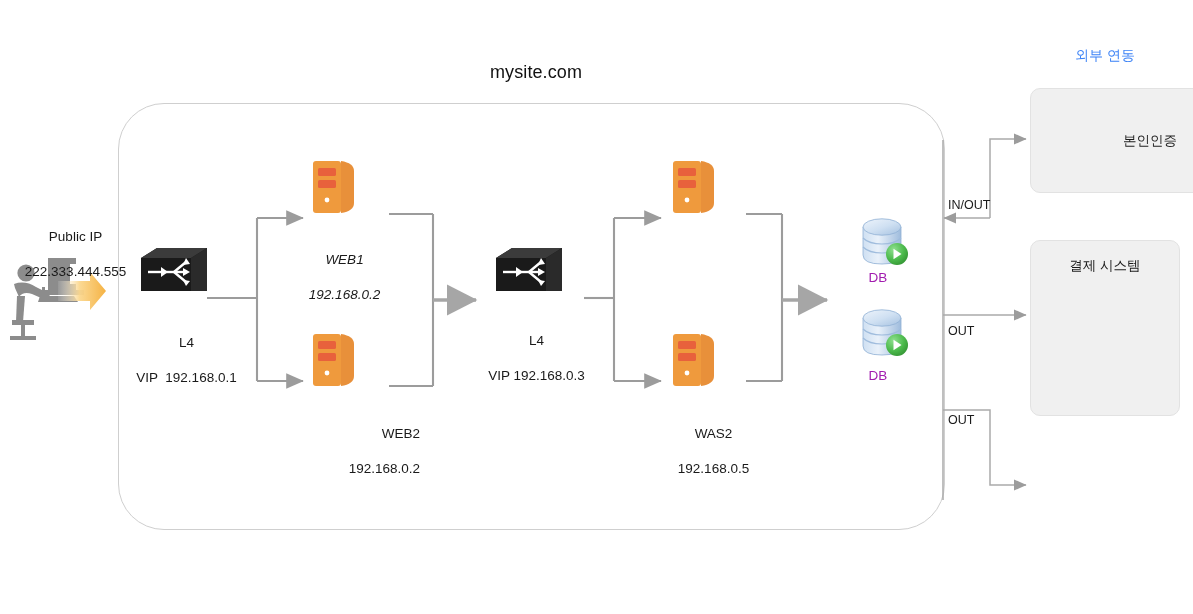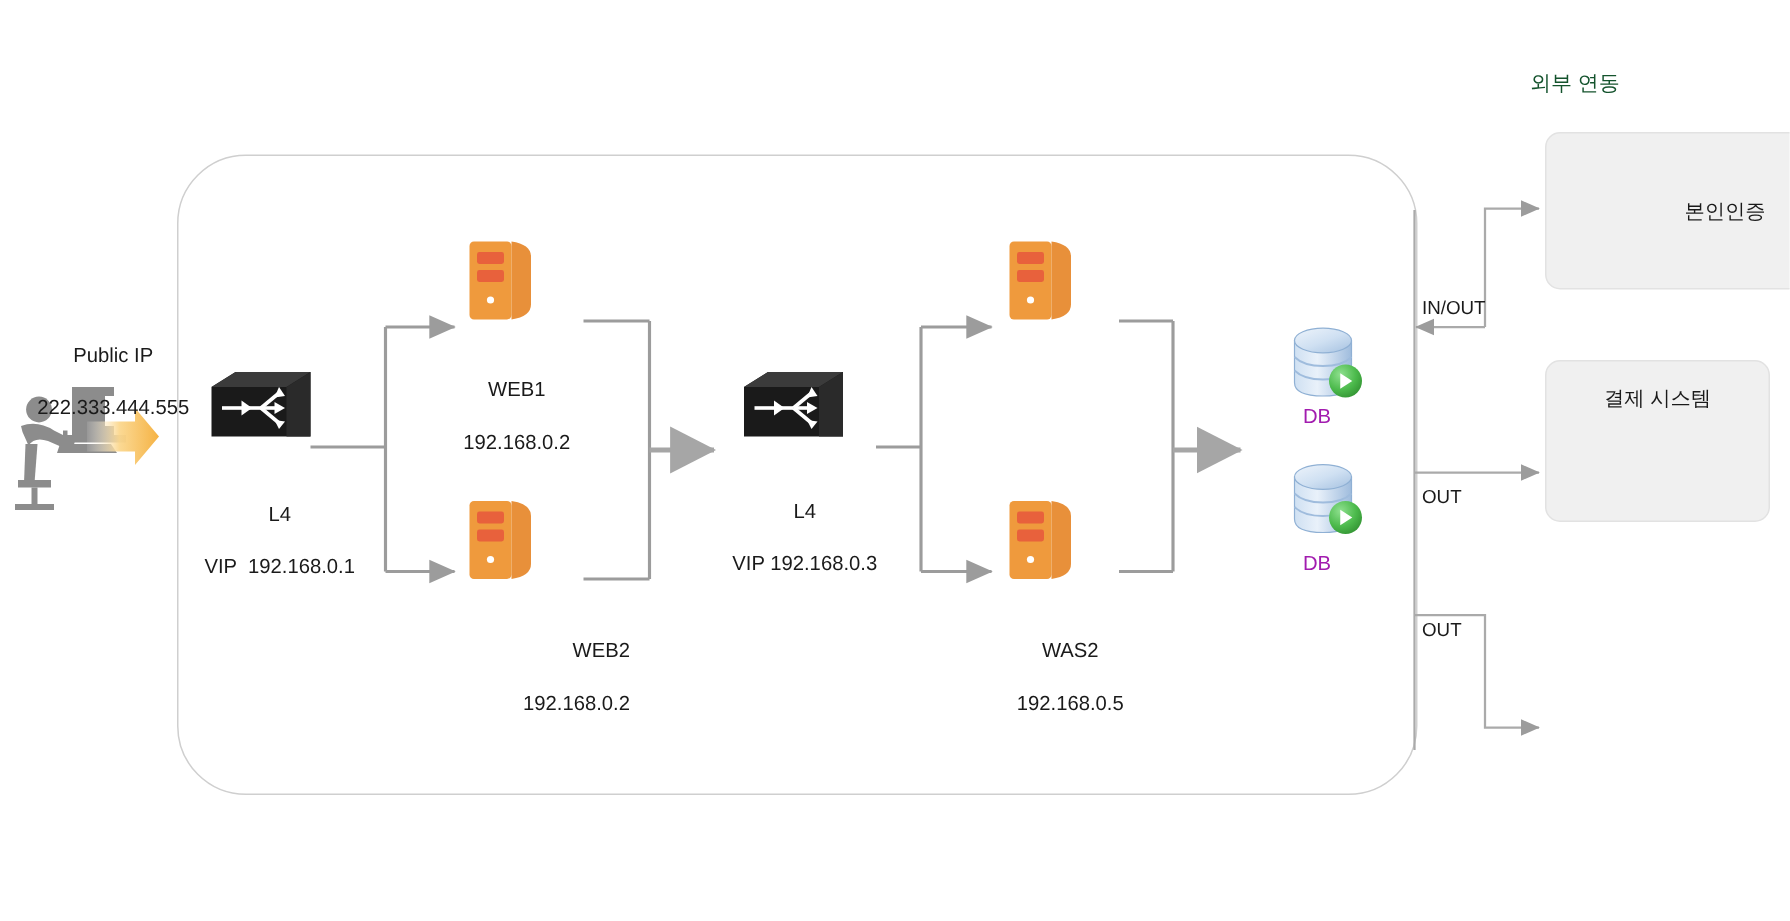--- a/index.html
+++ b/index.html
@@ -9,22 +9,22 @@
     color:#1a1a1a;
     -webkit-font-smoothing:antialiased;
   }
   .stage{position:absolute;inset:0;}
   svg.wires{position:absolute;left:0;top:0;width:1193px;height:614px;pointer-events:none;}
   .site-title{
     position:absolute;left:436px;top:62px;width:200px;text-align:center;
     font-size:18px;color:#111;letter-spacing:.1px;
   }
   .ext-title{
-    position:absolute;left:1020px;top:47px;width:170px;
-    font-size:14px;color:#14532d;
+    position:absolute;left:1020px;top:47px;width:170px;text-align:center;
+    font-size:14px;color:#3b82f6;
   }
   .container-box{
     position:absolute;left:118px;top:103px;width:825px;height:425px;
     border:1.4px solid #cfcfcf;border-radius:46px;background:transparent;
   }
   .node-label{
     position:absolute;text-align:center;font-size:13.5px;color:#1a1a1a;
     line-height:1.3;white-space:pre;
   }
   .edge-label{
@@ -38,20 +38,21 @@
   .ext-box .ext-text{font-size:13.5px;color:#1a1a1a;white-space:pre;}
   .ext-box.center-v{align-items:center;}
   .ext-box.top-v{align-items:flex-start;padding-top:16px;box-sizing:border-box;}
   .db-cap{position:absolute;text-align:center;font-size:13.5px;width:60px;color:#a21caf;}
 </style>
 </head>
 <body>
 
 <div class="stage">
 
+  <div class="site-title">mysite.com</div>
   <div class="ext-title">외부 연동</div>
 
   <div class="container-box"></div>
 
   <svg class="wires" viewBox="0 0 1193 614">
     <defs>
       <marker id="ah-thin" markerWidth="9" markerHeight="9" refX="8" refY="4.5" orient="auto">
         <path d="M0,0.8 L8.4,4.5 L0,8.2 Z" fill="#9c9c9c"></path>
       </marker>
       <marker id="ah-thin-l" markerWidth="9" markerHeight="9" refX="8" refY="4.5" orient="auto">
@@ -228,21 +229,21 @@
   <div class="node-label" style="left:-12px;top:210px;width:160px;">
     <span>Public IP</span><br>
     <span>222.333.444.555</span>
   </div>
 
   <div class="node-label" style="left:94px;top:316px;width:170px;">
     <span>L4</span><br>
     <span>VIP  192.168.0.1</span>
   </div>
 
-  <div class="node-label" style="left:257px;top:233px;width:160px;">
+  <div class="node-label" style="left:257px;top:233px;width:160px;font-style:italic;">
     <span>WEB1</span><br>
     <span>192.168.0.2</span>
   </div>
 
   <div class="node-label" style="left:260px;top:407px;width:160px;text-align:right;">
     <span>WEB2</span><br>
     <span>192.168.0.2</span>
   </div>
 
   <div class="node-label" style="left:444px;top:314px;width:170px;">
@@ -260,18 +261,18 @@
   <div class="db-cap" style="left:848px;top:368px;">DB</div>
 
   <div class="edge-label" style="left:948px;top:174px;">IN/OUT</div>
   <div class="edge-label" style="left:948px;top:300px;">OUT</div>
   <div class="edge-label" style="left:948px;top:389px;">OUT</div>
 
   <div class="ext-box center-v" style="left:1030px;top:88px;height:103px;padding-left:44px;">
     <span class="ext-text">본인인증</span>
   </div>
 
-  <div class="ext-box top-v" style="left:1030px;top:240px;height:108px;">
+  <div class="ext-box top-v" style="left:1030px;top:240px;height:176px;">
     <span class="ext-text">결제 시스템</span>
   </div>
 
 
 </div>
 
 </body></html>

